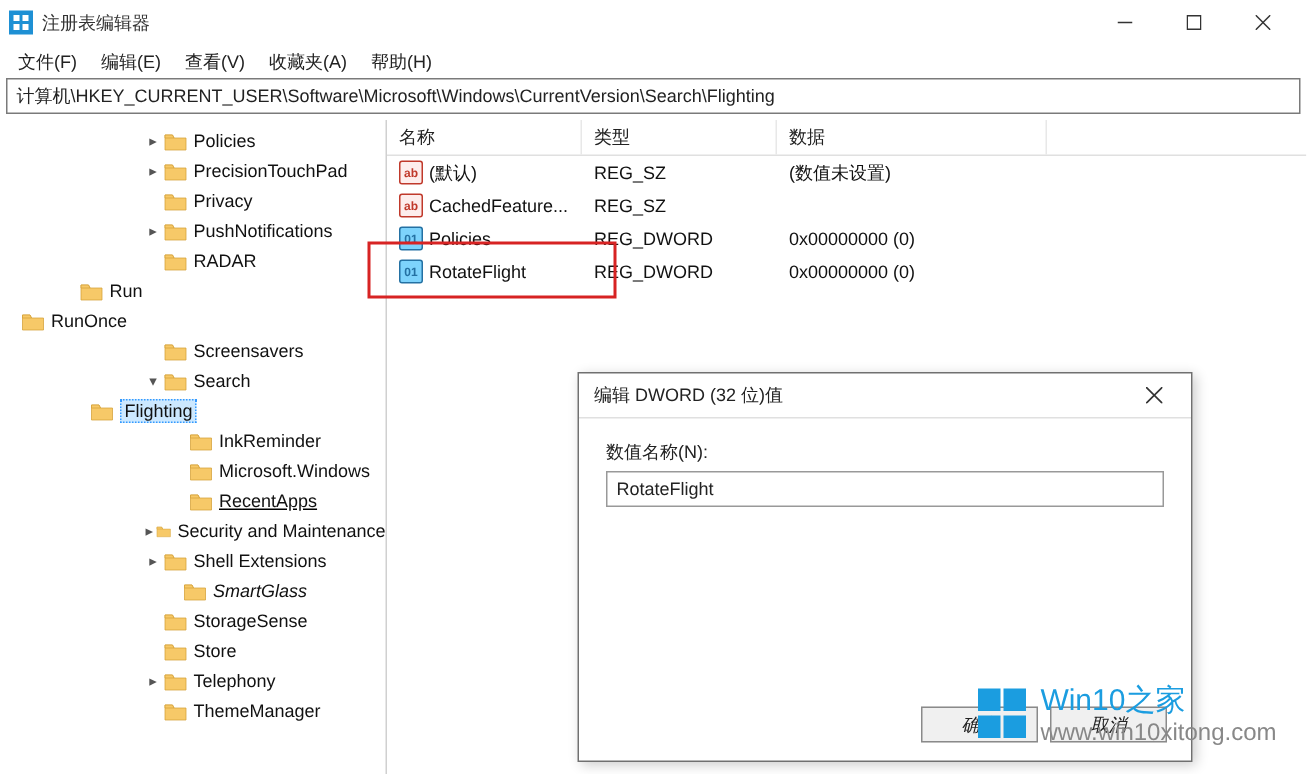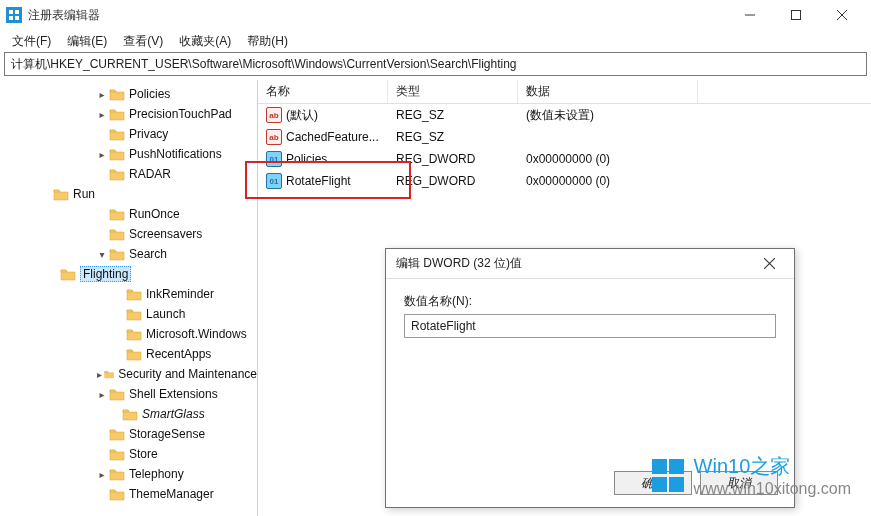--- a/index.html
+++ b/index.html
@@ -162,21 +162,21 @@
         <span class="label">RADAR</span>
       </div>
       <div class="tree-row" style="padding-left: 39px;">
         <span class="expander"></span>
         <svg class="folder-icon" viewBox="0 0 16 14">
           <path class="folder-svg" d="M1 3h5l1 2h8v8H1z"></path>
           <path class="folder-svg" d="M1 3h5l1 2H1z" fill="#e8b550"></path>
         </svg>
         <span class="label">Run</span>
       </div>
-      <div class="tree-row" style="padding-left: 95px;">
+      <div class="tree-row" style="">
         <span class="expander"></span>
         <svg class="folder-icon" viewBox="0 0 16 14">
           <path class="folder-svg" d="M1 3h5l1 2h8v8H1z"></path>
           <path class="folder-svg" d="M1 3h5l1 2H1z" fill="#e8b550"></path>
         </svg>
         <span class="label">RunOnce</span>
       </div>
       <div class="tree-row" style="padding-left: 95px;">
         <span class="expander"></span>
         <svg class="folder-icon" viewBox="0 0 16 14">
@@ -208,31 +208,23 @@
           <path class="folder-svg" d="M1 3h5l1 2H1z" fill="#e8b550"></path>
         </svg>
         <span class="label">InkReminder</span>
       </div>
       <div class="tree-row" style="padding-left: 112px;">
         <span class="expander"></span>
         <svg class="folder-icon" viewBox="0 0 16 14">
           <path class="folder-svg" d="M1 3h5l1 2h8v8H1z"></path>
           <path class="folder-svg" d="M1 3h5l1 2H1z" fill="#e8b550"></path>
         </svg>
-        <span class="label">Launch</span>
-      </div>
-      <div class="tree-row" style="padding-left: 112px;">
-        <span class="expander"></span>
-        <svg class="folder-icon" viewBox="0 0 16 14">
-          <path class="folder-svg" d="M1 3h5l1 2h8v8H1z"></path>
-          <path class="folder-svg" d="M1 3h5l1 2H1z" fill="#e8b550"></path>
-        </svg>
         <span class="label">Microsoft.Windows</span>
       </div>
-      <div class="tree-row" style="padding-left: 112px;">
+      <div class="tree-row" style="padding-left: 112px; text-decoration: underline;">
         <span class="expander"></span>
         <svg class="folder-icon" viewBox="0 0 16 14">
           <path class="folder-svg" d="M1 3h5l1 2h8v8H1z"></path>
           <path class="folder-svg" d="M1 3h5l1 2H1z" fill="#e8b550"></path>
         </svg>
         <span class="label">RecentApps</span>
       </div>
       <div class="tree-row" style="padding-left: 95px;">
         <span class="expander">▸</span>
         <svg class="folder-icon" viewBox="0 0 16 14">

